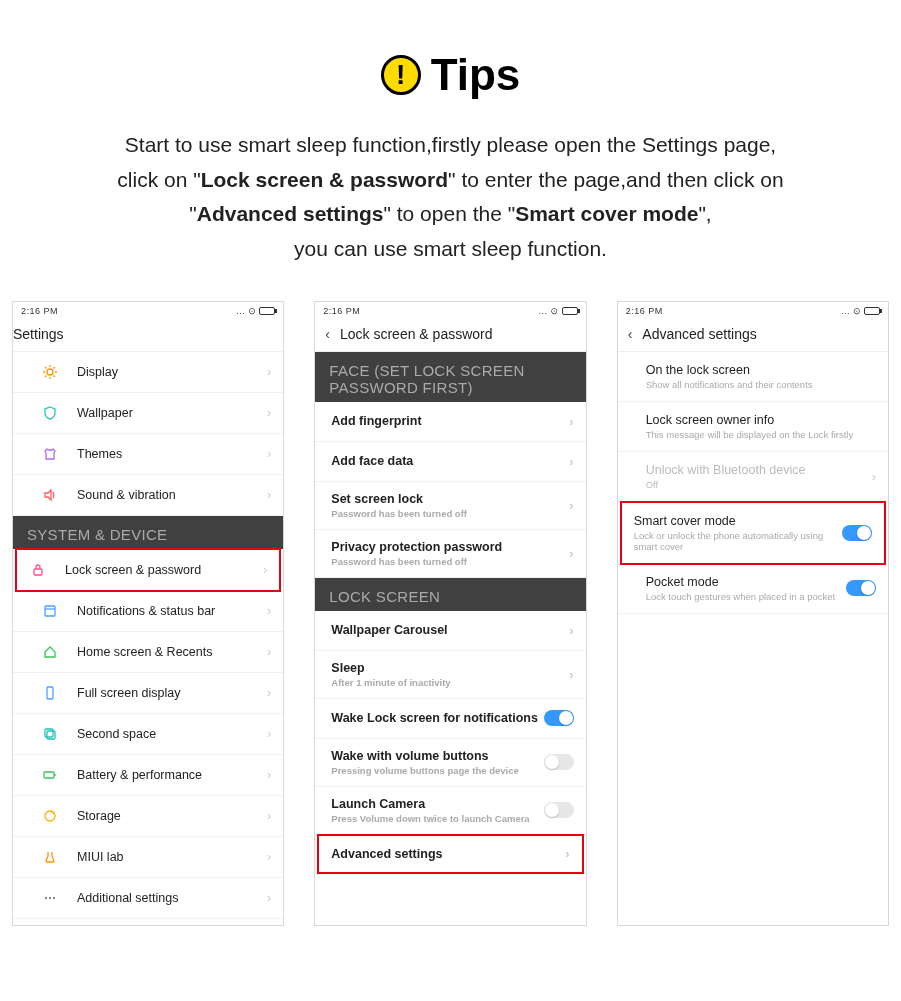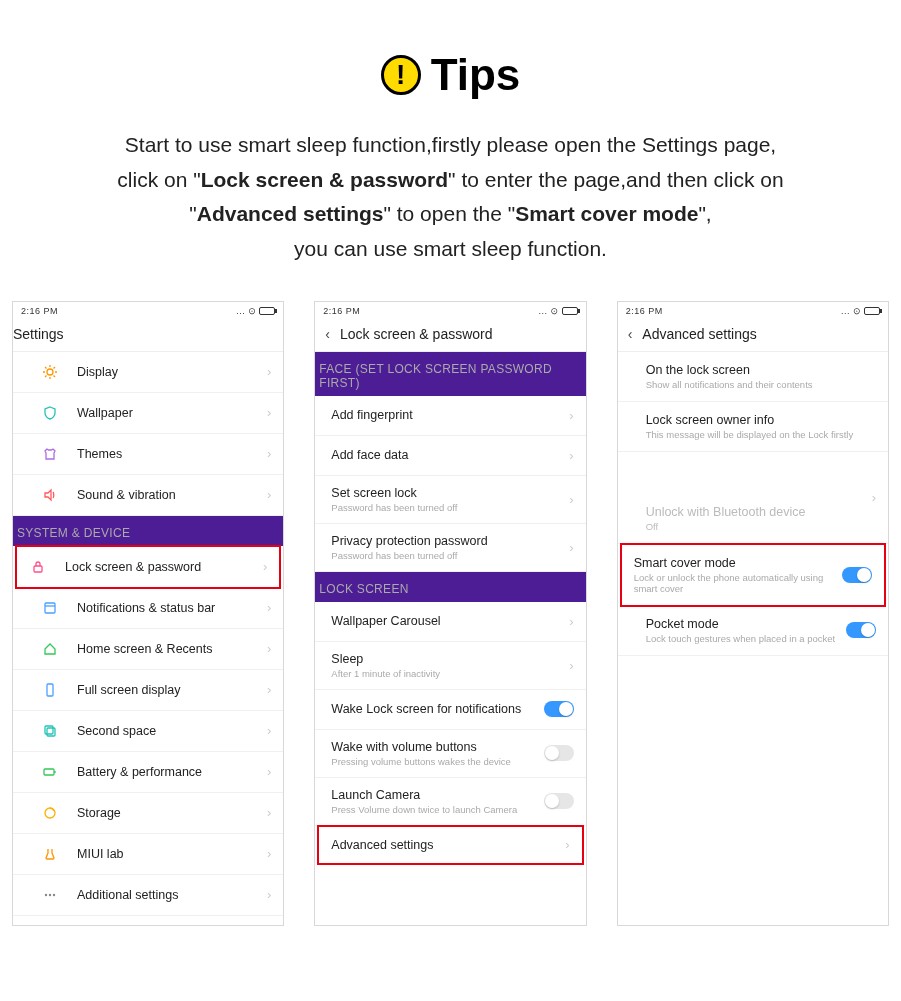--- a/index.html
+++ b/index.html
@@ -18,24 +18,24 @@
 .status-bar { display: flex; justify-content: space-between; align-items: center; padding: 4px 8px 2px; font-size: 9px; color: #333; letter-spacing: 0.5px; }
 .status-right { display: flex; align-items: center; gap: 3px; font-size: 9px; }
 .battery { width: 16px; height: 8px; border: 1px solid #333; border-radius: 2px; position: relative; }
 .battery::after { content: ""; position: absolute; right: -3px; top: 1px; width: 2px; height: 4px; background: #333; }
 
 .title-bar { display: flex; align-items: center; position: relative; height: 34px; font-size: 14px; color: #222; border-bottom: 1px solid #eee; }
 .title-bar.left-align { justify-content: flex-start; padding-left: 10px; font-size: 14px; }
 .back-chevron { position: absolute; left: 8px; font-size: 14px; color: #444; }
 .title-bar.left-align .back-chevron { position: static; margin-right: 10px; }
 
-.section-header { padding: 10px 4px 6px; font-size: 12px; color: #aaa; letter-spacing: 0.3px; background: #4c1d95; }
+.section-header { padding: 10px 14px 6px; font-size: 15px; color: #aaa; letter-spacing: 0.3px; background: #404040; }
 
 .row { display: flex; align-items: center; padding: 11px 12px 11px 28px; border-bottom: 1px solid #f0f0f0; position: relative; min-height: 40px; }
-.row.compact { padding: 10px 12px 10px 16px; }
+.row.compact { padding: 10px 12px 10px 16px; font-weight: bold; }
 .row-icon { width: 18px; height: 18px; margin-right: 18px; display: flex; align-items: center; justify-content: center; flex-shrink: 0; }
 .row-icon svg { width: 16px; height: 16px; }
 .row-body { flex: 1; display: flex; flex-direction: column; }
 .row-label { font-size: 12.5px; color: #222; }
 .row-sub { font-size: 9.5px; color: #aaa; margin-top: 2px; }
 .row-sub.off { color: #bbb; }
 .chevron { color: #ccc; font-size: 13px; margin-left: 6px; }
 
 .toggle { width: 30px; height: 16px; border-radius: 10px; background: #e6e6e6; position: relative; flex-shrink: 0; }
 .toggle::after { content: ""; position: absolute; width: 14px; height: 14px; background: #fff; border-radius: 50%; top: 1px; left: 1px; box-shadow: 0 1px 2px rgba(0,0,0,0.2); }
@@ -48,21 +48,21 @@
 .ic-orange { stroke: #ff9500; fill: none; stroke-width: 1.3; }
 .ic-teal { stroke: #22c3b6; fill: none; stroke-width: 1.3; }
 .ic-purple { stroke: #b06ae6; fill: none; stroke-width: 1.3; }
 .ic-red { stroke: #ff5a5a; fill: none; stroke-width: 1.3; }
 .ic-pink { stroke: #ff4d8d; fill: none; stroke-width: 1.3; }
 .ic-blue { stroke: #4aa1ff; fill: none; stroke-width: 1.3; }
 .ic-green { stroke: #34c759; fill: none; stroke-width: 1.3; }
 .ic-yellow { stroke: #ffb000; fill: none; stroke-width: 1.3; }
 .ic-dots { fill: #888; }
 
-.disabled .row-label { color: #bbb; margin-top: 42px; }
+.disabled .row-label { color: #bbb; }
 </style>
 </head>
 <body>
 
 <div class="tips-header">
   <div class="tips-title">
     <span class="tips-icon">!</span>
     <span>Tips</span>
   </div>
 </div>
@@ -314,21 +314,21 @@
     </div>
     <div class="row compact">
       <div class="row-body">
           <span class="row-label">Wake Lock screen for notifications</span>
         </div>
       <span class="toggle on"></span>
     </div>
     <div class="row compact">
       <div class="row-body">
         <span class="row-label">Wake with volume buttons</span>
-        <span class="row-sub">Pressing volume buttons wakes the device</span>
+        <span class="row-sub">Pressing volume buttons page the device</span>
       </div>
       <span class="toggle"></span>
     </div>
     <div class="row compact">
       <div class="row-body">
         <span class="row-label">Launch Camera</span>
         <span class="row-sub">Press Volume down twice to launch Camera</span>
       </div>
       <span class="toggle"></span>
     </div>

